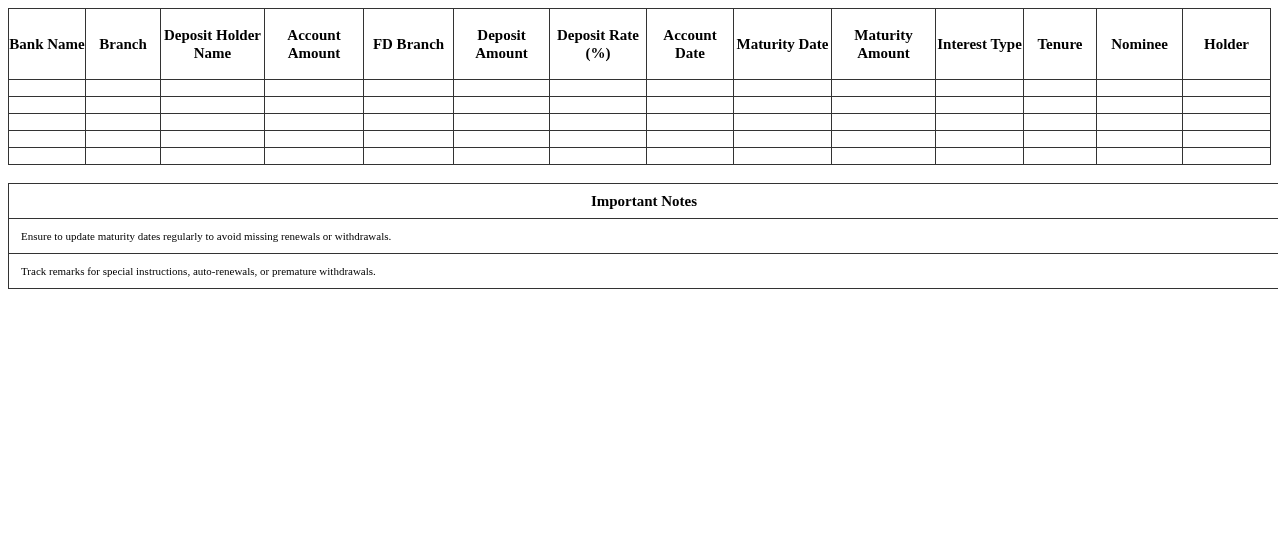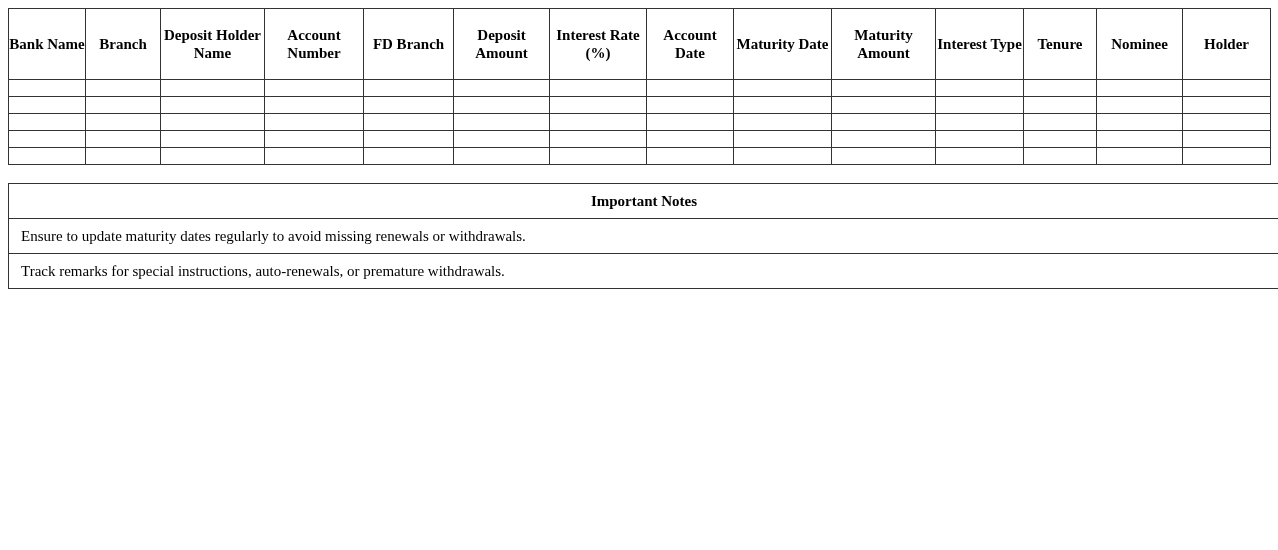--- a/index.html
+++ b/index.html
@@ -5,21 +5,21 @@
   html, body { margin: 0; padding: 0; background: #ffffff; }
   body { width: 1278px; height: 550px; position: relative; font-family: "Liberation Serif", serif; color: #000; }
   table { border-collapse: collapse; font-family: Liberation Serif, serif; }
   #fd-table { position: absolute; left: 8px; top: 8px; width: 1262px; table-layout: fixed; }
   #fd-table th, #fd-table td { border: 1px solid #333; padding: 0; }
   #fd-table th { height: 70px; font-weight: bold; font-size: 15px; line-height: 18px; text-align: center; vertical-align: middle; }
   #fd-table td { height: 16px; }
   #notes-table { position: absolute; left: 8px; top: 183px; width: 1272px; }
   #notes-table th, #notes-table td { border: 1px solid #333; }
   #notes-table th { height: 34px; font-weight: bold; font-size: 15px; text-align: center; padding: 0; }
-  #notes-table td { height: 34px; font-size: 15px; text-align: left; padding: 0 12px; }
+  #notes-table td { height: 34px; font-size: 11px; text-align: left; padding: 0 12px; }
 </style>
 </head>
 <body>
 
 <table id="fd-table">
   <colgroup id="fd-colgroup">
       <col style="width: 77px;">
       <col style="width: 75px;">
       <col style="width: 104px;">
       <col style="width: 99px;">
@@ -32,24 +32,24 @@
       <col style="width: 88px;">
       <col style="width: 73px;">
       <col style="width: 86px;">
       <col style="width: 88px;">
     </colgroup>
   <thead>
     <tr id="fd-header-row">
         <th>Bank Name</th>
         <th>Branch</th>
         <th>Deposit Holder Name</th>
-        <th>Account Number</th>
+        <th>Account Amount</th>
         <th>FD Branch</th>
         <th>Deposit Amount</th>
-        <th>Interest Rate (%)</th>
+        <th>Deposit Rate (%)</th>
         <th>Account Date</th>
         <th>Maturity Date</th>
         <th>Maturity Amount</th>
         <th>Interest Type</th>
         <th>Tenure</th>
         <th>Nominee</th>
         <th>Holder</th>
       </tr>
   </thead>
   <tbody id="fd-body">

